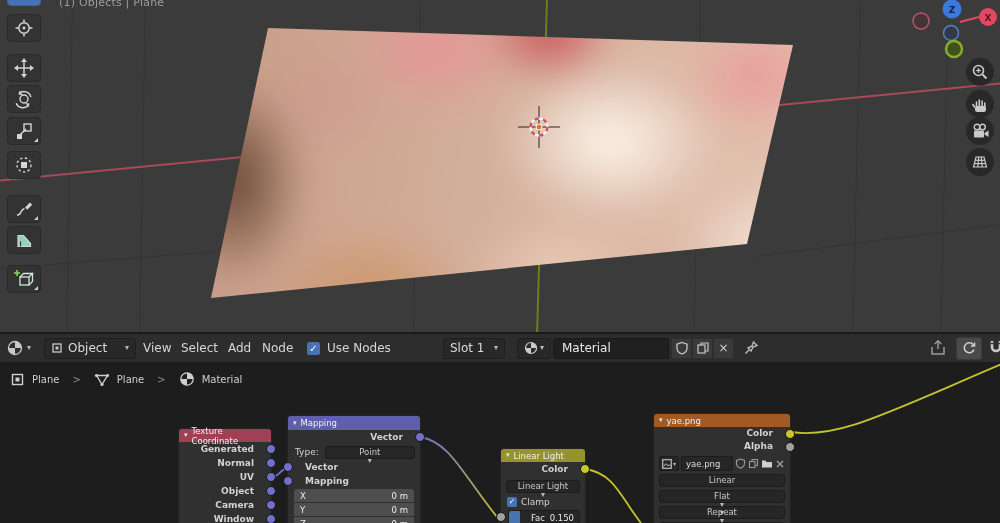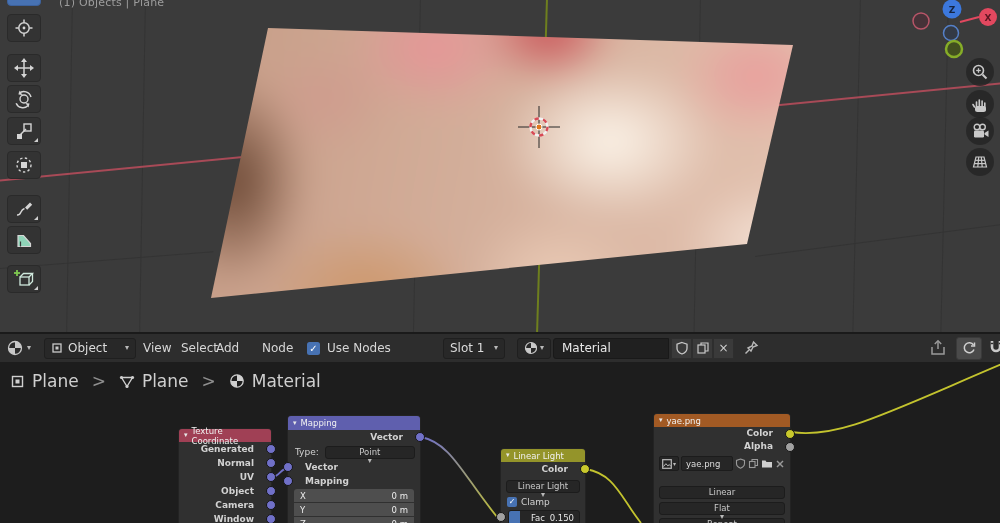--- a/index.html
+++ b/index.html
@@ -32,21 +32,21 @@
   #shead{position:absolute;left:0;top:332px;width:1000px;height:30px;background:#2d2d2d;border-top:2px solid #1a1a1a;box-sizing:border-box;display:block;}
   .hitem{position:absolute;top:0;height:28px;display:flex;align-items:center;color:#d6d6d6;font-size:12px;}
   .dropbox{background:#282828;border:1px solid #1f1f1f;border-radius:3px;height:21px;box-sizing:border-box;display:flex;align-items:center;padding:0 6px;gap:5px;color:#dcdcdc;}
   .chev{font-size:8px;color:#b9b9b9;line-height:1;}
   .menu-label{padding:0 6px;}
   .cbx{width:13px;height:13px;background:#4772b3;border-radius:2.5px;color:#fff;font-size:10px;line-height:13px;text-align:center;}
   .namefield{background:#202020;border:1px solid #191919;border-radius:3px 0 0 3px;height:21px;box-sizing:border-box;display:flex;align-items:center;padding:0 8px;color:#e8e8e8;font-size:12px;}
   .mini-btn{background:#3a3a3a;border:1px solid #2e2e2e;height:21px;width:21px;box-sizing:border-box;display:flex;align-items:center;justify-content:center;color:#cfcfcf;}
   
   #editor{position:absolute;left:0;top:362px;width:1000px;height:161px;background:#1d1d1d;overflow:hidden;}
-  #crumb{position:absolute;left:10px;top:9px;display:flex;align-items:center;gap:7px;color:#cfcfcf;font-size:17px;}
+  #crumb{position:absolute;left:10px;top:9px;display:flex;align-items:center;gap:7px;color:#cfcfcf;font-size:10px;}
   #wires{position:absolute;inset:0;z-index:1;}
   .node{position:absolute;background:#303030;border:1px solid #232323;border-radius:4px;font-size:9px;color:#d2d2d2;z-index:2;box-sizing:border-box;}
   .nhead{height:13px;display:flex;align-items:center;gap:4px;padding:0 5px;border-radius:3px 3px 0 0;color:#f0f0f0;font-size:8.5px;}
   .nhead .chev{font-size:7px;color:#e8e8e8;}
   .nrow{position:relative;height:14px;line-height:14px;padding:0 17px;font-weight:bold;}
   .nrow.out{text-align:right;}
   .socket{position:absolute;width:8px;height:8px;border-radius:50%;border:1px solid #151515;top:50%;margin-top:-5px;box-sizing:content-box;z-index:3;}
   .socket.sr{right:-5px;} .socket.sl{left:-5px;}
   .sock-vec{background:#7070c8;} .sock-col{background:#c8c82c;} .sock-val{background:#a1a1a1;}
   .nselect{background:#262626;border:1px solid #1c1c1c;border-radius:3px;height:13px;box-sizing:border-box;display:flex;align-items:center;justify-content:space-between;color:#c9c9c9;margin:2px 5px;padding:0 5px;font-size:8.5px;flex-direction:column;}
@@ -232,21 +232,21 @@
         <svg width="12" height="12">
             <rect x="2" y="2" width="8" height="8" fill="none" stroke="#c9c9c9" stroke-width="1.3"></rect>
             <rect x="4.5" y="4.5" width="3" height="3" fill="#c9c9c9"></rect>
           </svg>
         <span>Object</span>
         <span class="chev" style="margin-left:auto;">▾</span>
       </div>
     </div>
     <div class="hitem menu-label" style="left:137px;">View</div>
     <div class="hitem menu-label" style="left:175px;">Select</div>
-    <div class="hitem menu-label" style="left:210px;">Add</div>
+    <div class="hitem menu-label" style="left:222px;">Add</div>
     <div class="hitem menu-label" style="left:256px;">Node</div>
     <div class="hitem" style="left:307px;gap:7px;">
       <span class="cbx">✓</span>
       <span>Use Nodes</span>
     </div>
     <div class="hitem" style="left:443px;">
       <div class="dropbox" style="width:62px;">
         <span>Slot 1</span>
         <span class="chev" style="margin-left:auto;">▾</span>
       </div>
@@ -451,21 +451,21 @@
         <svg width="12" height="11">
             <path d="M1,2.5 h3.5 l1,1.5 H11 V9.5 H1 z" fill="#cfcfcf"></path>
           </svg>
         <svg width="10" height="10">
             <g stroke="#9a9a9a" stroke-width="1.4">
               <line x1="2" y1="2" x2="8" y2="8"></line>
               <line x1="8" y1="2" x2="2" y2="8"></line>
             </g>
           </svg>
       </div>
-      <div class="nselect" style="margin-top:15px;gap:24px;">
+      <div class="nselect" style="margin-top:3px;gap:24px;">
           <span>Linear</span>
           <span class="chev">▾</span>
         </div>
       <div class="nselect" style="margin-top:3px;">
           <span>Flat</span>
           <span class="chev">▾</span>
         </div>
       <div class="nselect" style="margin-top:3px;">
           <span>Repeat</span>
           <span class="chev">▾</span>

